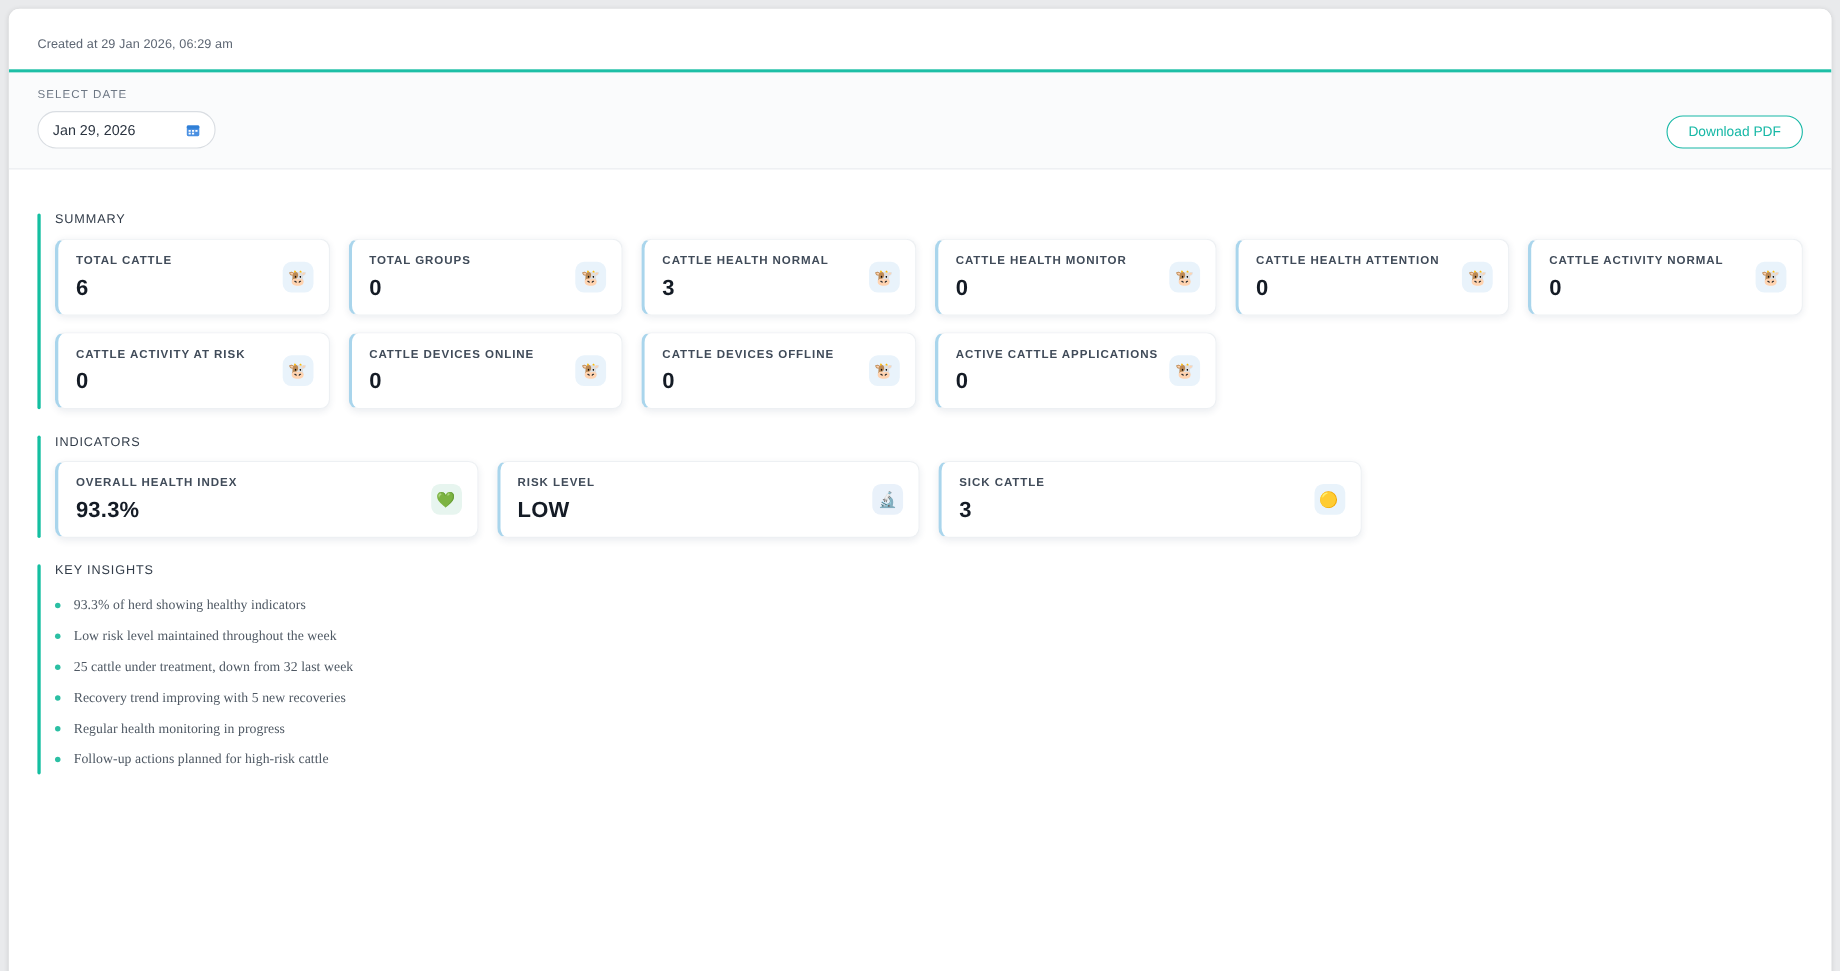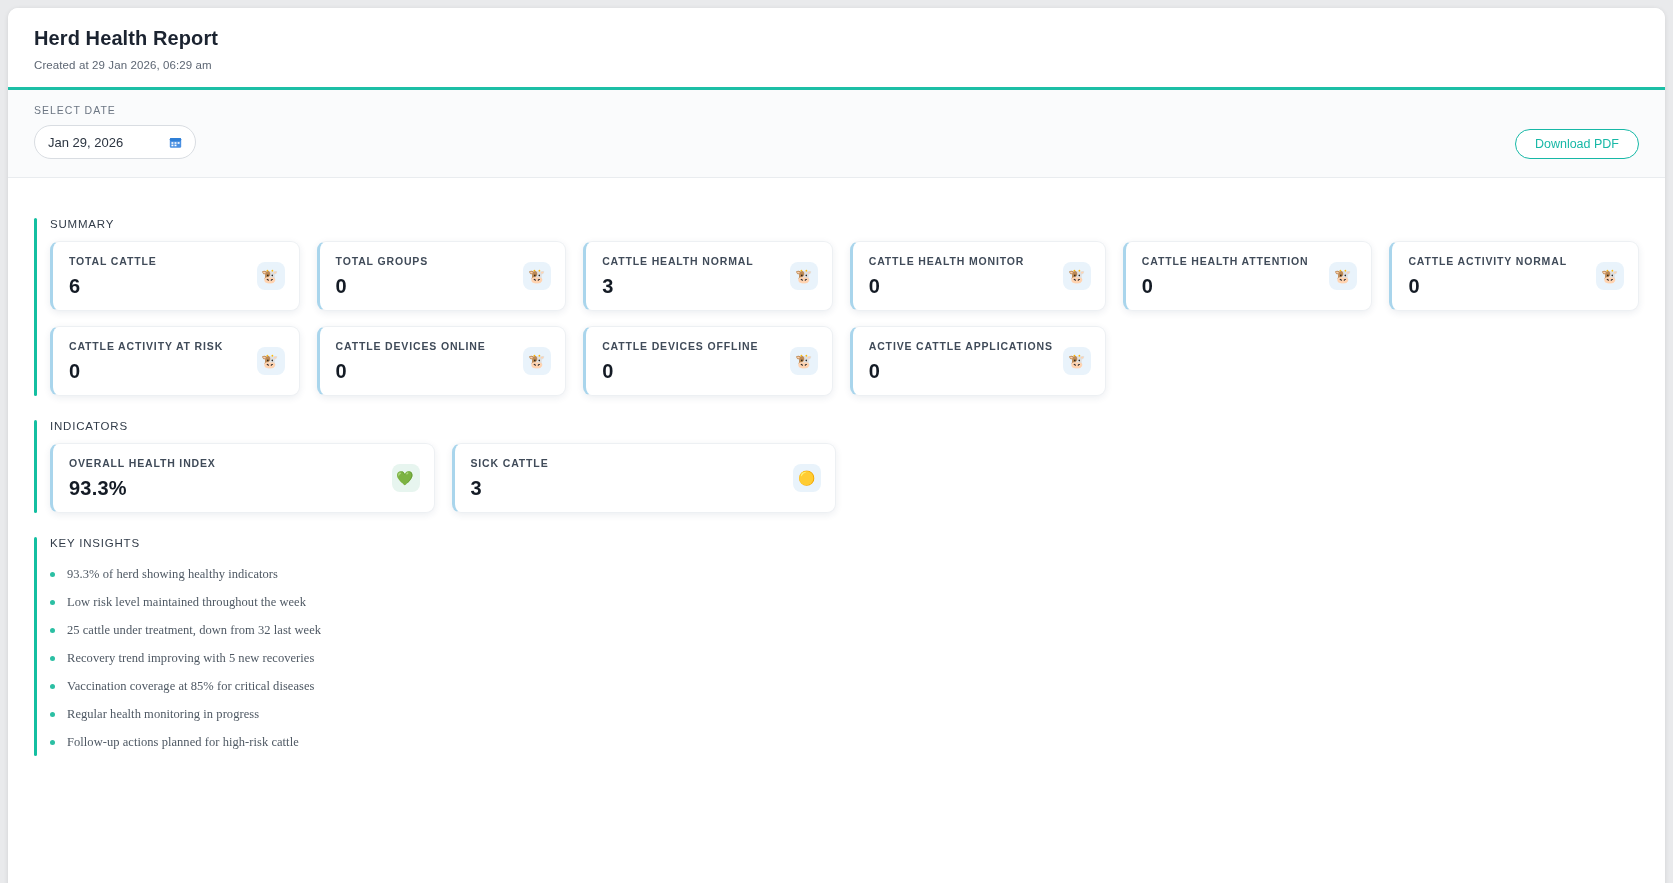--- a/index.html
+++ b/index.html
@@ -191,21 +191,20 @@
     flex: 0 0 auto;
   }
 </style>
 </head>
 <body>
 
 <div class="page">
   <div class="report">
 
     <div class="hdr">
-      <div class="hdr-title">Herd Health Report</div>
       <div class="hdr-sub">Created at 29 Jan 2026, 06:29 am</div>
     </div>
 
     <div class="toolbar">
       <div class="date-block">
         <div class="date-label">SELECT DATE</div>
         <div class="date-input">
           <span class="date-value">Jan 29, 2026</span>
           <span class="cal-ico">
             <svg width="13" height="13" viewBox="0 0 16 16" aria-hidden="true">
@@ -306,20 +305,27 @@
         <div class="grid3" id="indicators-grid">
             <div class="card">
               <div class="card-text">
                 <div class="card-label">OVERALL HEALTH INDEX</div>
                 <div class="card-value">93.3%</div>
               </div>
               <div class="card-icon heart">💚</div>
             </div>
             <div class="card">
               <div class="card-text">
+                <div class="card-label">RISK LEVEL</div>
+                <div class="card-value">LOW</div>
+              </div>
+              <div class="card-icon lab">🔬</div>
+            </div>
+            <div class="card">
+              <div class="card-text">
                 <div class="card-label">SICK CATTLE</div>
                 <div class="card-value">3</div>
               </div>
               <div class="card-icon dot">🟡</div>
             </div>
           </div>
       </div>
 
       <div class="section">
         <div class="section-title">KEY INSIGHTS</div>
@@ -335,24 +341,20 @@
             <li>
               <span class="bullet"></span>
               <span>25 cattle under treatment, down from 32 last week</span>
             </li>
             <li>
               <span class="bullet"></span>
               <span>Recovery trend improving with 5 new recoveries</span>
             </li>
             <li>
               <span class="bullet"></span>
-              <span>Vaccination coverage at 85% for critical diseases</span>
-            </li>
-            <li>
-              <span class="bullet"></span>
               <span>Regular health monitoring in progress</span>
             </li>
             <li>
               <span class="bullet"></span>
               <span>Follow-up actions planned for high-risk cattle</span>
             </li>
           </ul>
       </div>
 
     </div>

